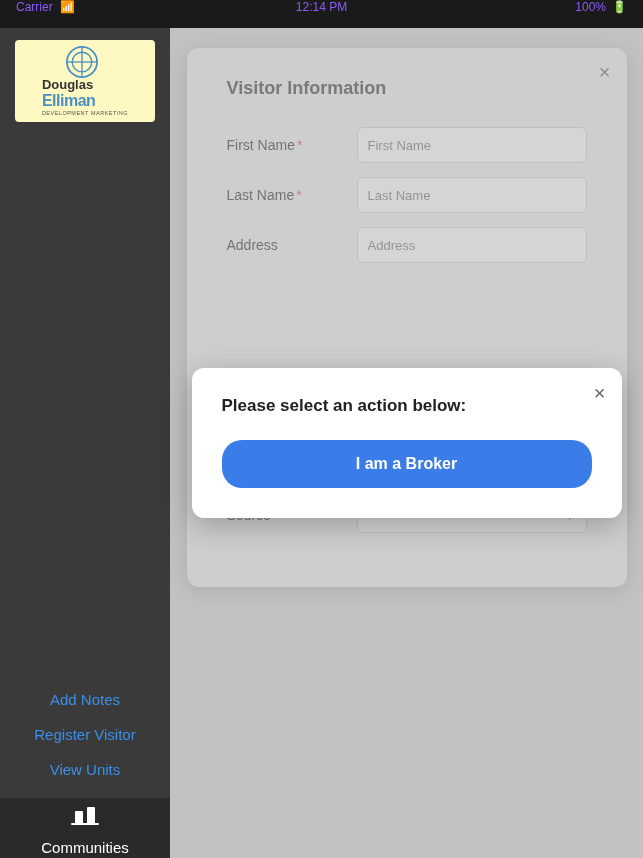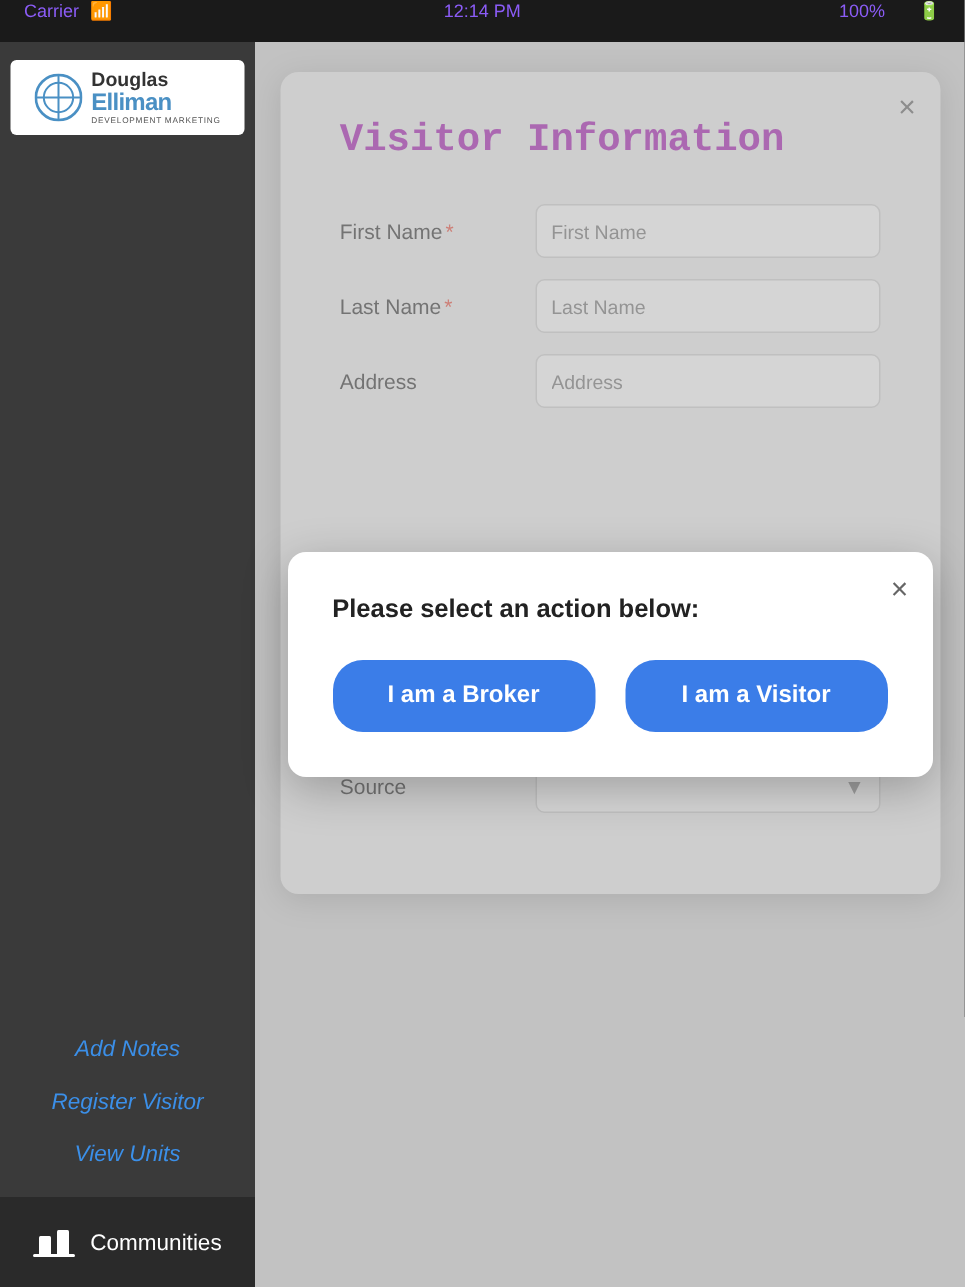--- a/index.html
+++ b/index.html
@@ -21,42 +21,43 @@
       display: flex;
       align-items: flex-start;
       justify-content: space-between;
       padding: 0 16px;
       color: #8b5cf6;
       font-size: 12px;
       font-weight: 500;
       z-index: 10;
     }
     .status-bar .center { position: absolute; left: 50%; transform: translateX(-50%); }
-    .status-bar .right { display: flex; align-items: center; gap: 22px; }
+    .status-bar .right { display: flex; align-items: center; gap: 6px; }
 
     
     .sidebar {
       position: absolute;
       top: 28px; left: 0;
       width: 170px;
       bottom: 0;
       background: #3a3a3a;
       display: flex;
       flex-direction: column;
       align-items: center;
     }
     .sidebar-logo {
-      width: 156px;
+      width: 140px;
       margin: 12px auto 0;
-      background: #ffffff;
+      background: #fef9c3;
       border-radius: 4px;
       padding: 6px 8px;
       display: flex;
       align-items: center;
       justify-content: center;
+      flex-direction: column;
     }
     .logo-icon {
       width: 32px;
       height: 32px;
       margin-right: 6px;
     }
     .logo-text {
       display: flex;
       flex-direction: column;
       line-height: 1.1;
@@ -65,40 +66,40 @@
     .logo-elliman { font-size: 16px; font-weight: 700; color: #4a90c4; letter-spacing: -0.5px; }
     .logo-sub { font-size: 5.5px; color: #555; letter-spacing: 0.5px; text-transform: uppercase; }
 
     .sidebar-nav {
       margin-top: auto;
       margin-bottom: 80px;
       display: flex;
       flex-direction: column;
       align-items: center;
       gap: 18px;
-      font-style: italic;
     }
     .sidebar-nav a {
       color: #3b8fe8;
       font-size: 15px;
       text-decoration: none;
       cursor: pointer;
     }
 
     .sidebar-footer {
       position: absolute;
       bottom: 0;
       left: 0;
       right: 0;
       height: 60px;
       background: #2a2a2a;
       display: flex;
       align-items: center;
       justify-content: center;
       gap: 10px;
+      flex-direction: column;
     }
     .sidebar-footer-icon {
       width: 28px;
       height: 28px;
     }
     .sidebar-footer-label {
       color: #fff;
       font-size: 15px;
       font-weight: 500;
     }
@@ -125,25 +126,24 @@
     }
     .visitor-panel-close {
       position: absolute;
       top: 14px; right: 16px;
       font-size: 20px;
       color: #666;
       cursor: pointer;
       line-height: 1;
     }
     .visitor-panel-title {
-      font-size: 26px;
+      font-size: 18px;
       font-weight: 700;
-      color: #a21caf;
+      color: #404040;
       margin-bottom: 28px;
-      font-family: Liberation Mono, monospace;
     }
     .form-row {
       display: flex;
       align-items: center;
       margin-bottom: 14px;
     }
     .form-label {
       width: 130px;
       font-size: 14px;
       color: #333;
@@ -351,17 +351,16 @@
       </div>
     </div>
   </div>
 
   <div class="overlay">
     <div class="action-dialog">
       <span class="action-dialog-close">×</span>
       <div class="action-dialog-title">Please select an action below:</div>
       <div class="action-dialog-buttons">
         <button class="action-btn">I am a Broker</button>
-        <button class="action-btn">I am a Visitor</button>
       </div>
     </div>
   </div>
 </div>
 
 </body></html>

